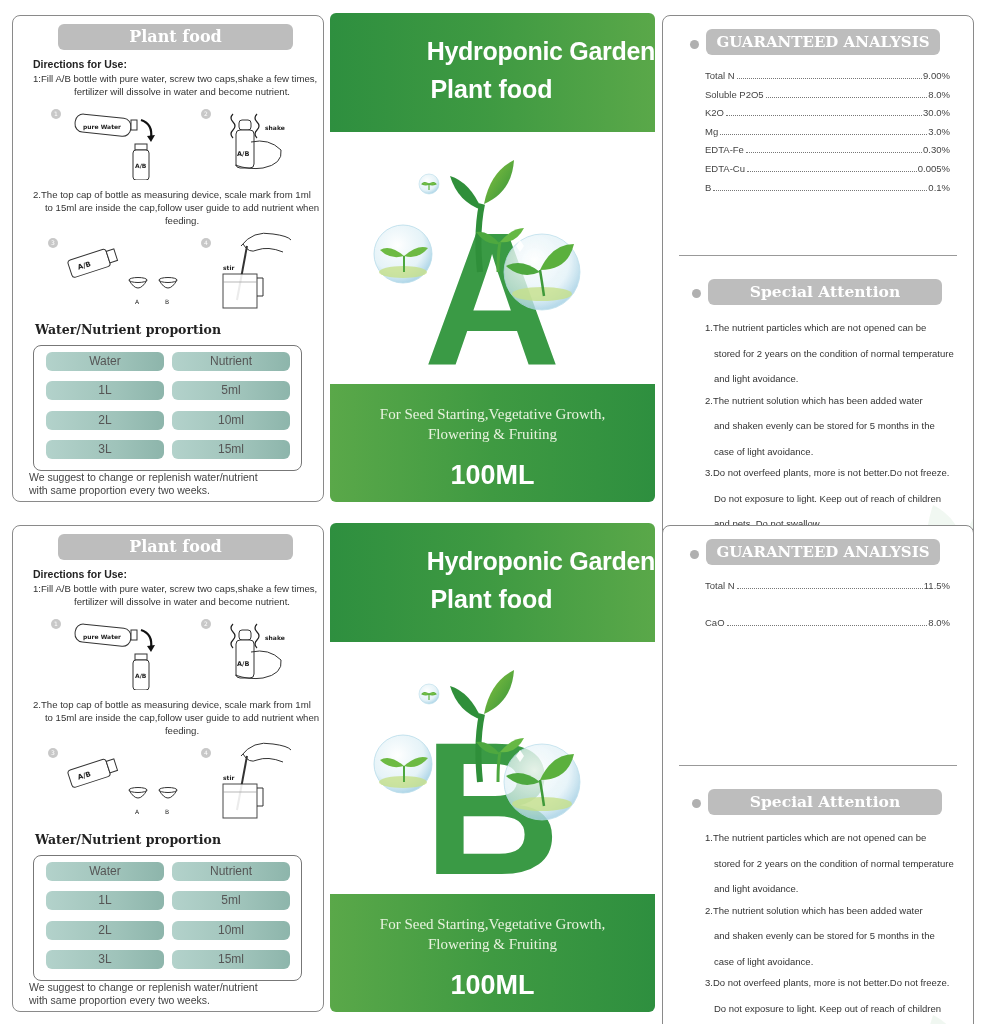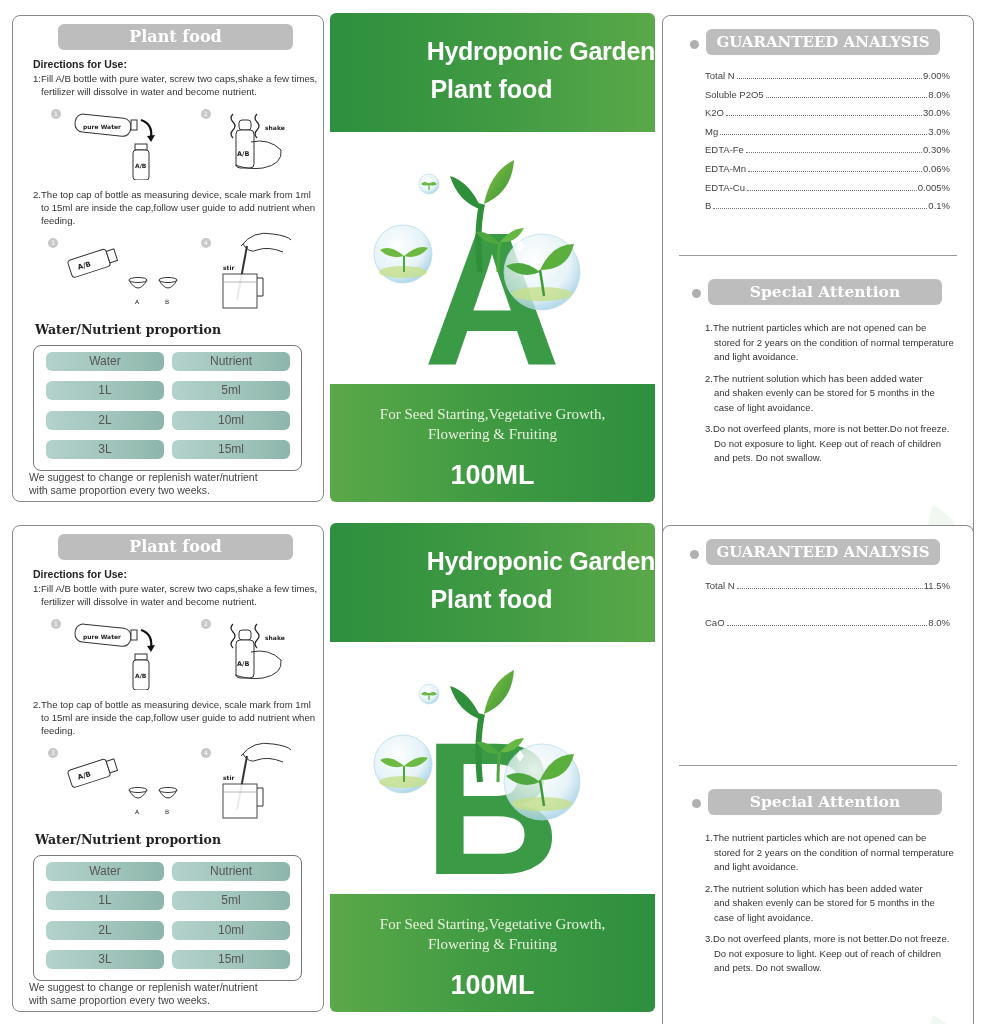--- a/index.html
+++ b/index.html
@@ -25,21 +25,21 @@
       text-align: center; line-height: 26px;
     }
     .dir-head {
       position: absolute; left: 20px; top: 42px; font-size: 10.5px; font-weight: bold; color: #222;
       font-family: "Liberation Sans", sans-serif;
     }
     .dir-text {
       position: absolute; left: 20px; font-size: 9.6px; color: #333; line-height: 13px;
       font-family: "Liberation Sans", sans-serif; width: 290px;
     }
-    .dir-text .indent { padding-left: 8px; display: block; }
+    .dir-text .indent { padding-left: 8px; display: block; text-align: center; }
     .step-num {
       position: absolute; width: 10px; height: 10px; border-radius: 50%;
       background: #c8c8c8; color: #fff; font-size: 6px; text-align: center; line-height: 10px;
     }
     .illus { position: absolute; }
     .illus svg { display: block; }
     .wn-head {
       position: absolute; left: 22px; top: 306px; font-family: "DejaVu Serif", serif;
       font-weight: bold; font-size: 12.5px; color: #222;
     }
@@ -89,21 +89,21 @@
     }
     .ga-list { position: absolute; left: 42px; top: 54px; width: 245px; }
     .ga-row {
       display: flex; align-items: baseline; font-size: 9.5px; color: #444; height: 18.6px;
       font-family: "Liberation Sans", sans-serif;
     }
     .ga-row .dots { flex: 1; border-bottom: 1.2px dotted #777; margin: 0 1px 2px 2px; }
     .divider { position: absolute; left: 16px; width: 278px; height: 1px; background: #999; }
     .att-list { position: absolute; left: 42px; top: 305px; width: 262px; font-family: "Liberation Sans", sans-serif; }
     .att-item { font-size: 9.5px; color: #333; line-height: 14.5px; margin-bottom: 7px; }
-    .att-item .l2 { display: block; padding-left: 9px; }
+    .att-item .l2 { display: block; padding-left: 9px; margin-top: 11px; }
     .watermark { position: absolute; right: -40px; bottom: -20px; opacity: 0.07; }
   </style>
 </head>
 <body>
 
 <div class="row a" id="row-0">
 
   <div class="left">
     <div class="pill-title">Plant food</div>
     <div class="dir-head">Directions for Use:</div>
@@ -267,25 +267,20 @@
           <span>Mg</span>
           <span class="dots"></span>
           <span>3.0%</span>
         </div>
         <div class="ga-row">
           <span>EDTA-Fe</span>
           <span class="dots"></span>
           <span>0.30%</span>
         </div>
         <div class="ga-row">
-          <span>EDTA-Mn</span>
-          <span class="dots"></span>
-          <span>0.06%</span>
-        </div>
-        <div class="ga-row">
           <span>EDTA-Cu</span>
           <span class="dots"></span>
           <span>0.005%</span>
         </div>
         <div class="ga-row">
           <span>B</span>
           <span class="dots"></span>
           <span>0.1%</span>
         </div>
       </div>

